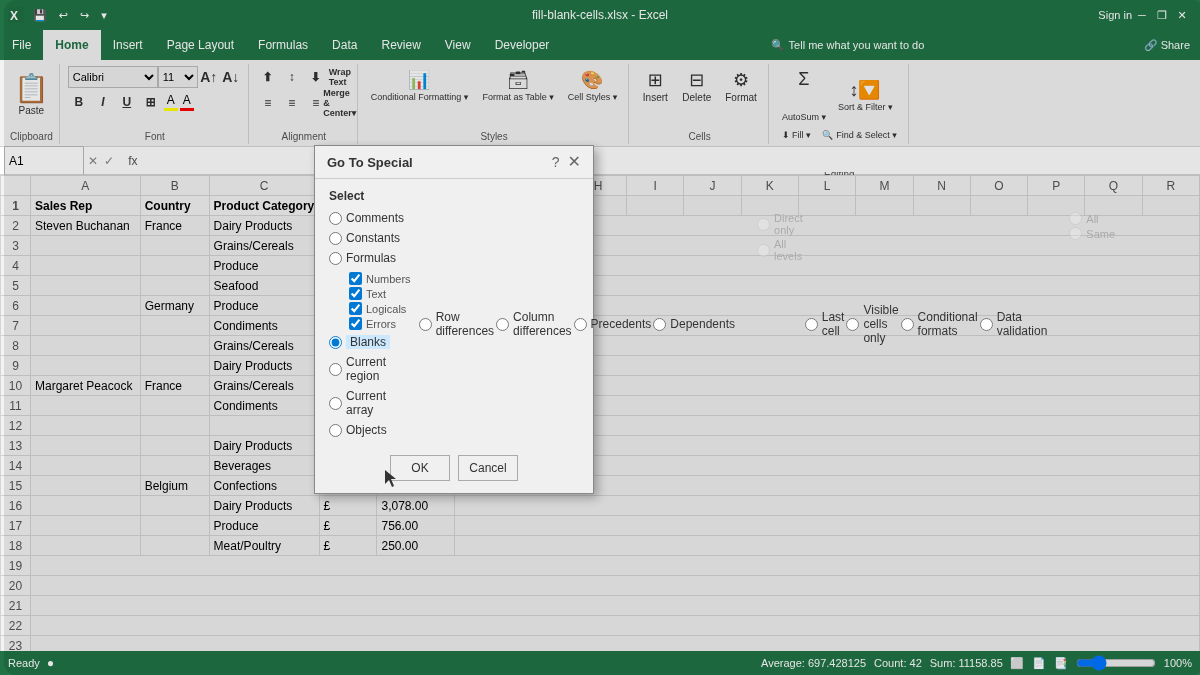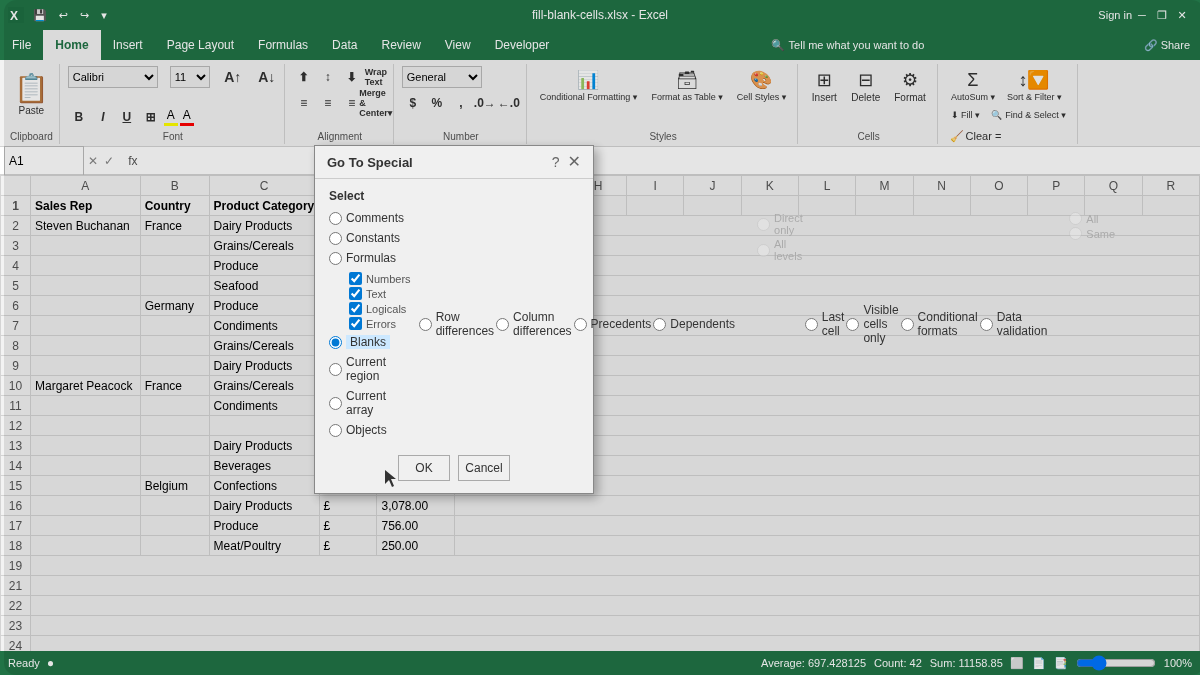--- a/index.html
+++ b/index.html
@@ -61,21 +61,21 @@
     .radio-group { display: grid; grid-template-columns: 1fr 1fr; gap: 2px 8px; }
     .radio-item { display: flex; align-items: center; gap: 4px; padding: 2px 0; font-size: 12px; color: #333; cursor: pointer; }
     .radio-item input[type="radio"] { margin: 0; cursor: pointer; accent-color: #0078d4; }
 
     .sub-options { padding-left: 20px; margin-top: 2px; }
     .sub-option { display: flex; align-items: center; gap: 4px; font-size: 11px; color: #555; padding: 1px 0; }
     .sub-option input[type="checkbox"] { margin: 0; accent-color: #0078d4; }
     .sub-option.disabled { color: #aaa; }
     .sub-option.disabled input { opacity: 0.5; }
     .modal-footer { display: flex; justify-content: center; gap: 8px; padding: 6px 14px 12px; }
-    .modal-btn { width: 52px; height: 26px; border: 1px solid #aaa; background: #f0f0f0; font-size: 12px; cursor: pointer; display: flex; align-items: center; justify-content: center; color: #333; }
+    .modal-btn { width: 60px; height: 26px; border: 1px solid #aaa; background: #f0f0f0; font-size: 12px; cursor: pointer; display: flex; align-items: center; justify-content: center; color: #333; }
     .modal-btn.primary { background: #f0f0f0; }
 
     .spreadsheet-wrapper { overflow: auto; max-height: 560px; position: relative; }
 
     .row-num { background: #f3f3f3; border: 1px solid #d4d4d4; text-align: center; color: #555; font-weight: normal; width: 30px; min-width: 30px; }
 
     
     .font-select { width: 90px; height: 22px; border: 1px solid #bbb; font-size: 11px; }
     .font-size-select { width: 40px; height: 22px; border: 1px solid #bbb; font-size: 11px; }
 
@@ -142,21 +142,21 @@
         <div class="paste-big">
           <div class="icon">📋</div>
           <div class="label">Paste</div>
         </div>
       </div>
       <div class="ribbon-group-label">Clipboard</div>
     </div>
 
     <div class="ribbon-group">
       <div class="ribbon-group-content" style="flex-direction:column;">
-        <div style="display:flex;align-items:center;gap:12px;margin-bottom:16px;">
+        <div style="display:flex;align-items:center;gap:0;margin-bottom:1px;">
           <select class="font-select"><option>Calibri</option></select>
           <select class="font-size-select"><option>11</option></select>
           <span class="format-btn" style="font-size:14px;">A↑</span>
           <span class="format-btn" style="font-size:14px;">A↓</span>
         </div>
         <div style="display:flex;align-items:center;gap:2px;">
           <span class="format-btn">
               <b>B</b>
             </span>
           <span class="format-btn">
@@ -190,33 +190,20 @@
         <div style="display:flex;gap:2px;">
           <span class="format-btn">≡</span>
           <span class="format-btn">≡</span>
           <span class="format-btn">≡</span>
           <span class="format-btn" style="font-size:9px;">Merge &amp; Center▾</span>
         </div>
       </div>
       <div class="ribbon-group-label">Alignment</div>
     </div>
 
-    <div class="ribbon-group">
-      <div class="ribbon-group-content" style="flex-direction:column;">
-        <select class="number-group-select"><option>General</option></select>
-        <div style="display:flex;gap:2px;align-items:center;">
-          <span class="format-btn">$</span>
-          <span class="format-btn">%</span>
-          <span class="format-btn">,</span>
-          <span class="format-btn">.0→</span>
-          <span class="format-btn">←.0</span>
-        </div>
-      </div>
-      <div class="ribbon-group-label">Number</div>
-    </div>
 
     <div class="ribbon-group">
       <div class="ribbon-group-content" style="gap:4px;">
         <div class="ribbon-btn">
           <div style="font-size:18px;">📊</div>
           <div style="font-size:9px;text-align:center;">Conditional Formatting ▾</div>
         </div>
         <div class="ribbon-btn">
           <div style="font-size:18px;">🗃</div>
           <div style="font-size:9px;text-align:left;">Format as Table ▾</div>
@@ -245,21 +232,21 @@
         </div>
       </div>
       <div class="ribbon-group-label">Cells</div>
     </div>
 
     <div class="ribbon-group">
       <div class="ribbon-group-content" style="flex-direction:column;">
         <div style="display:flex;gap:2px;">
           <div class="ribbon-btn">
             <div style="font-size:18px;">Σ</div>
-            <div style="font-size:9px;">AutoSum ▾</div>
+            <div style="font-size:9px;margin-top:21px;">AutoSum ▾</div>
           </div>
           <div class="ribbon-btn">
             <div style="font-size:18px;">↕🔽</div>
             <div style="font-size:9px;">Sort &amp; Filter ▾</div>
           </div>
         </div>
         <div style="display:flex;gap:2px;">
           <div class="ribbon-btn">
             <div style="font-size:9px;">⬇ Fill ▾</div>
           </div>
@@ -473,20 +460,24 @@
         <td>Meat/Poultry</td>
         <td>£</td>
         <td>250.00</td>
         <td colspan="13"></td>
       </tr>
       <tr>
           <td class="row-num">19</td>
           <td colspan="18"></td>
         </tr>
       <tr>
+          <td class="row-num">20</td>
+          <td colspan="18"></td>
+        </tr>
+      <tr>
           <td class="row-num">21</td>
           <td colspan="18"></td>
         </tr>
       <tr>
           <td class="row-num">22</td>
           <td colspan="18"></td>
         </tr>
       <tr>
           <td class="row-num">23</td>
           <td colspan="18"></td>

